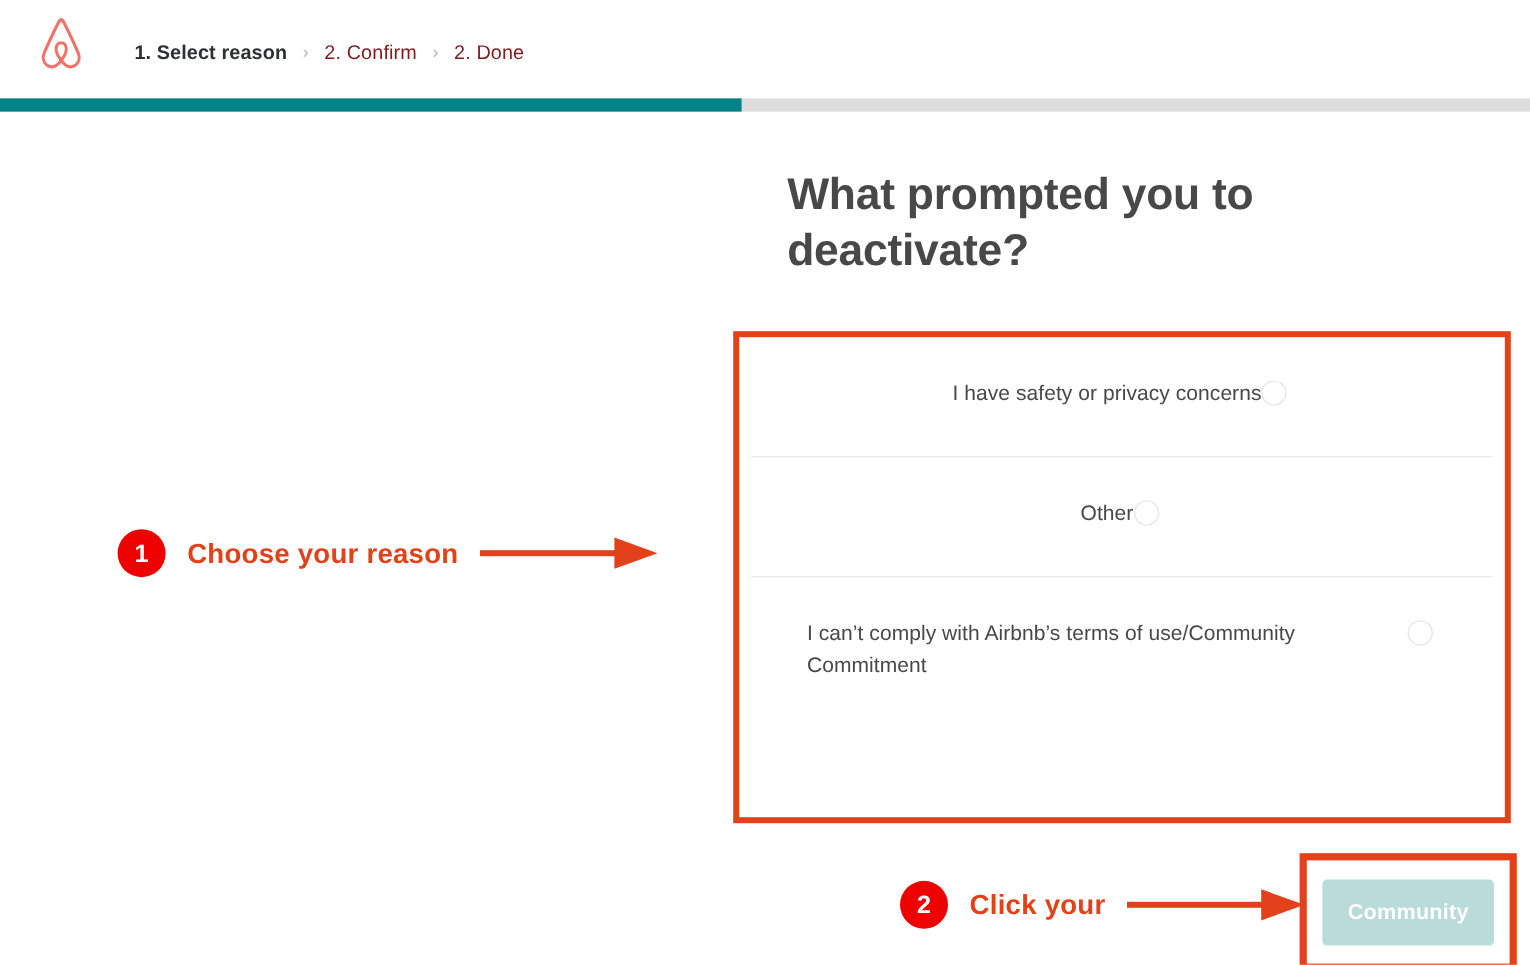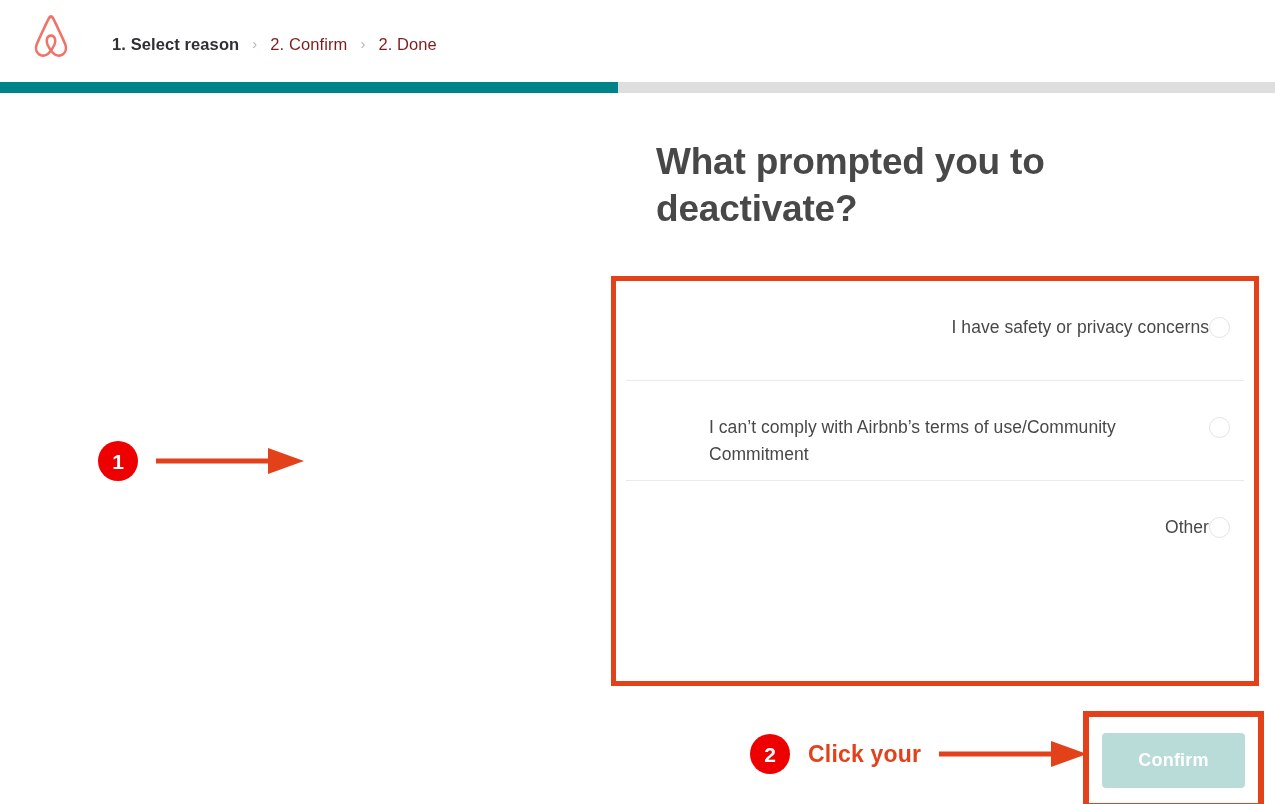--- a/index.html
+++ b/index.html
@@ -127,21 +127,21 @@
     width: 638px;
     height: 400px;
     background: #ffffff;
     padding: 0 10px 0 10px;
   }
 
   .option-row {
     position: relative;
     display: flex;
     align-items: flex-start;
-    justify-content: flex-end;
+    justify-content: center;
     height: 100px;
     padding: 33px 14px 0 10px;
     border-bottom: 1px solid #e9e9e9;
   }
   .option-row:last-child {
     border-bottom: none;
   }
 
   .option-label {
     font-size: 17.5px;
@@ -276,40 +276,41 @@
   <div class="options-wrap">
     <div class="options-list">
 
       <div class="option-row">
         <span class="option-label">I have safety or privacy concerns</span>
         <span class="radio-circle"></span>
       </div>
 
 
       <div class="option-row">
+        <span class="option-label">Other</span>
+        <span class="radio-circle"></span>
+      </div>
+
+      <div class="option-row">
         <span class="option-label">I can’t comply with Airbnb’s terms of use/Community Commitment</span>
         <span class="radio-circle"></span>
       </div>
 
-      <div class="option-row">
-        <span class="option-label">Other</span>
-        <span class="radio-circle"></span>
-      </div>
-
     </div>
     <div class="options-border"></div>
   </div>
 
   <div class="continue-wrap">
-    <button class="continue-btn">Confirm</button>
+    <button class="continue-btn">Community</button>
     <div class="continue-border"></div>
   </div>
 
   <div class="annot" id="annot-1">
     <span class="annot-badge">1</span>
+    <span class="annot-text">Choose your reason</span>
     <svg class="annot-arrow" width="148" height="34" viewBox="0 0 148 34">
       <rect x="0" y="14.5" width="118" height="5" fill="#e2411a"></rect>
       <polygon points="112,4 148,17 112,30" fill="#e2411a"></polygon>
     </svg>
   </div>
 
   <div class="annot" id="annot-2">
     <span class="annot-badge">2</span>
     <span class="annot-text">Click your</span>
     <svg class="annot-arrow" width="148" height="34" viewBox="0 0 148 34">

